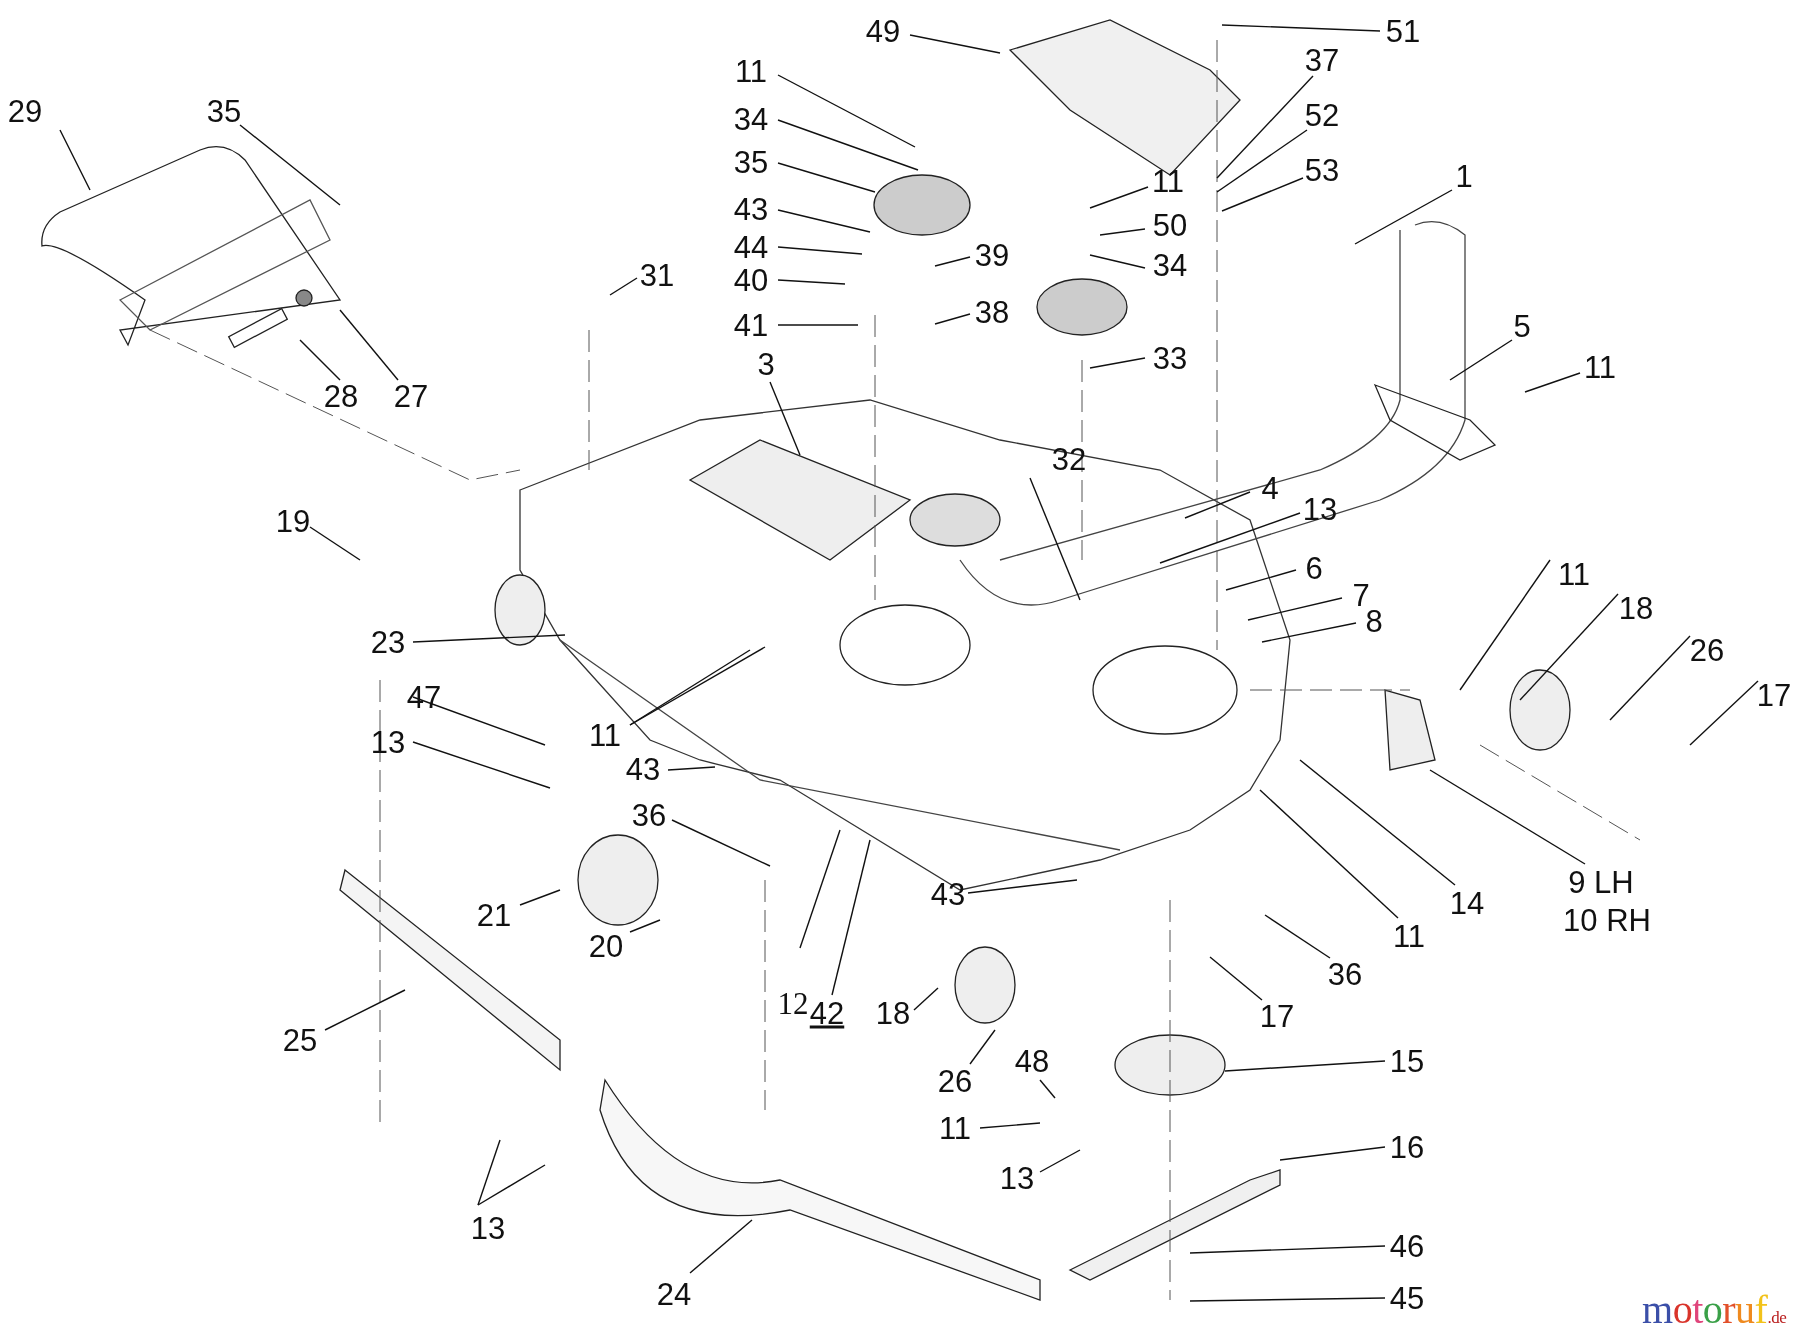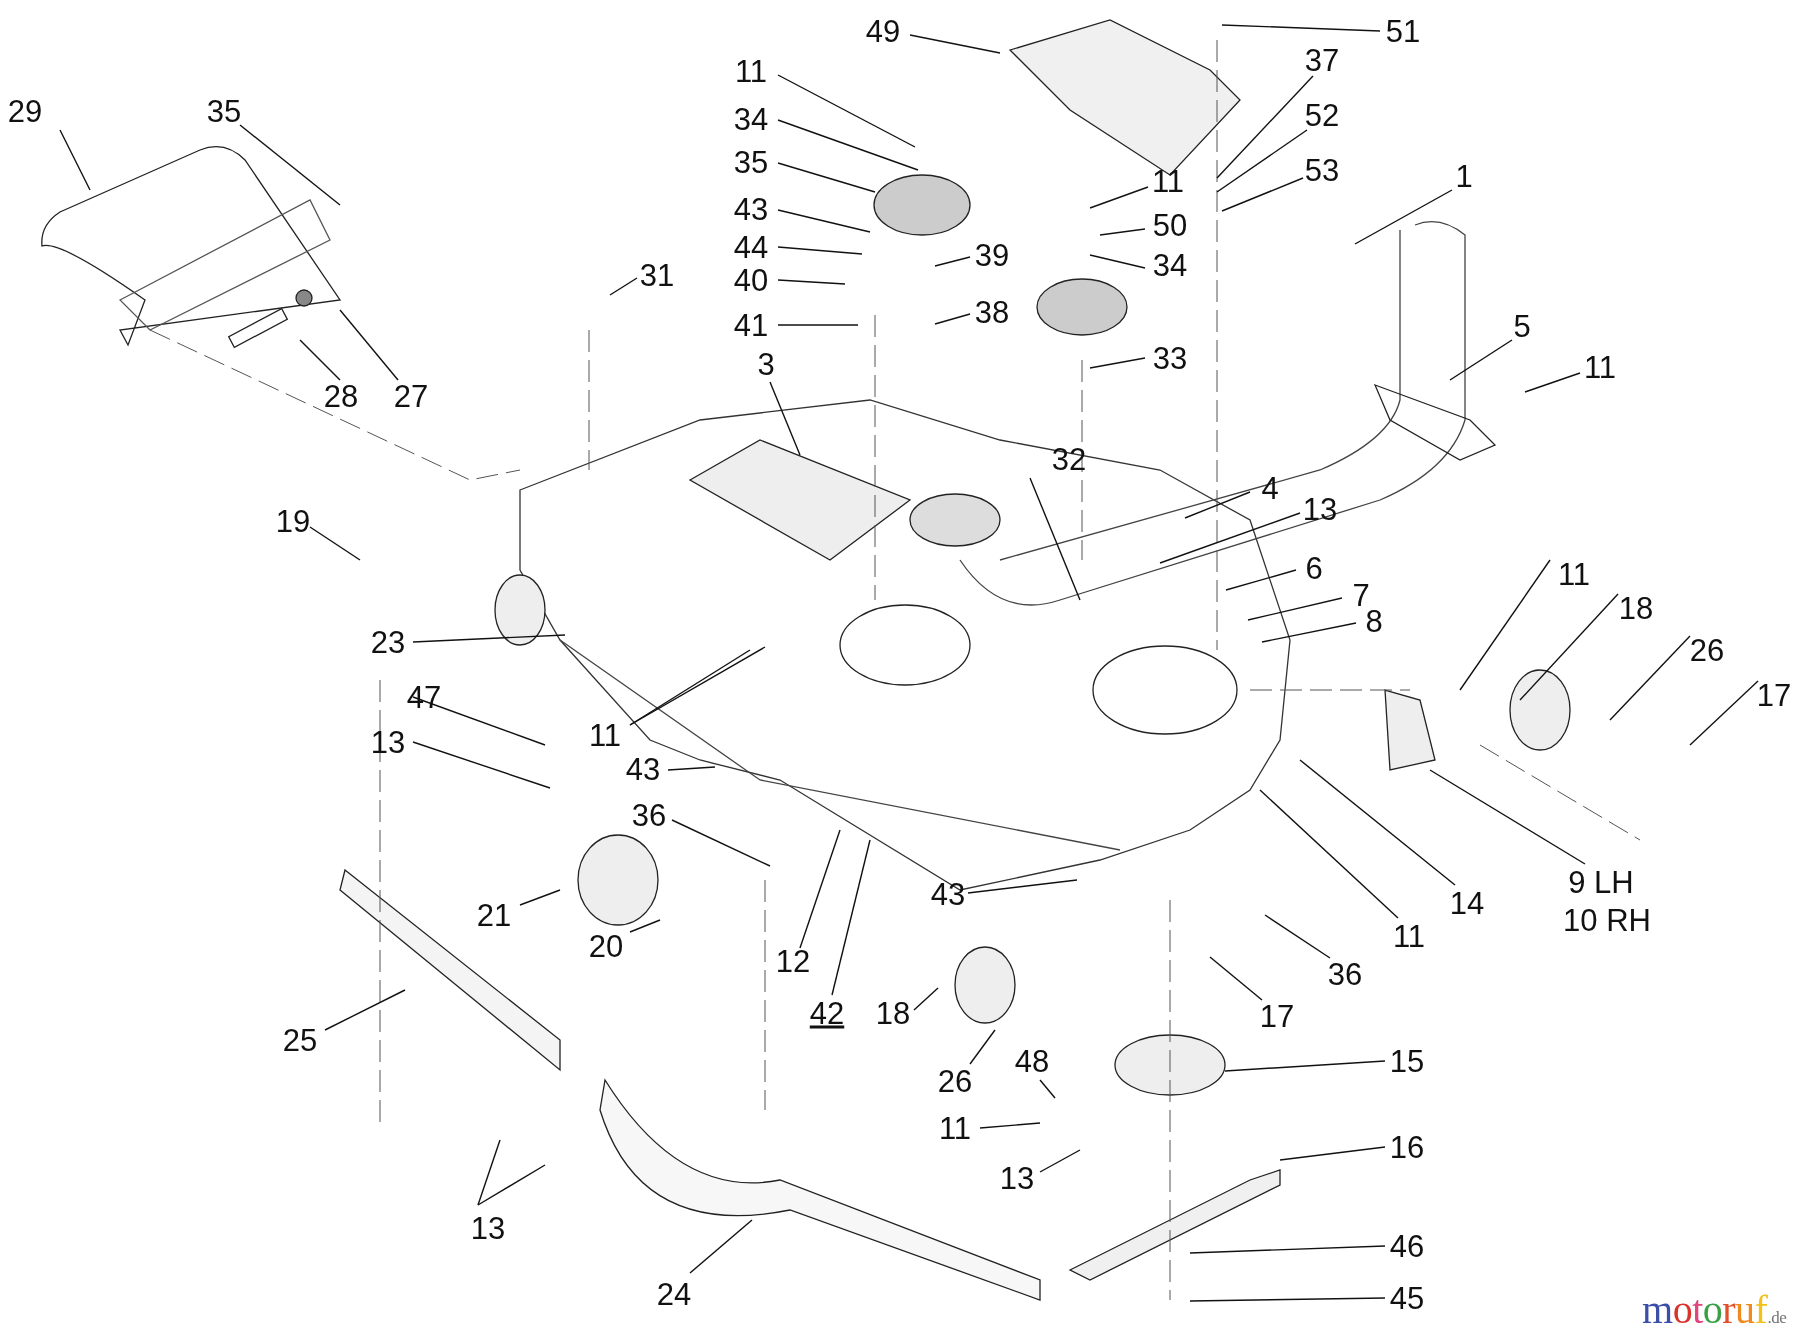--- a/index.html
+++ b/index.html
@@ -1,21 +1,21 @@
 <!DOCTYPE html>
 <html><head>
 <meta charset="utf-8">
 <style>
   html, body { margin:0; padding:0; background:#ffffff; }
   body { width:1800px; height:1332px; position:relative; overflow:hidden; font-family:"Liberation Sans", sans-serif; }
   #canvas { position:absolute; left:0; top:0; width:1800px; height:1332px; }
   .lbl { position:absolute; font-family:"Liberation Sans", sans-serif; font-size:31px; color:#111; line-height:1; white-space:nowrap; transform:translate(-50%,-50%); }
   .wm { position:absolute; left:1642px; top:1286px; font-family:"Liberation Serif", serif; font-size:40px; letter-spacing:-0.5px; }
   .wm span { display:inline-block; }
-  .wm .de { font-size:17px; color:#737373; }
+  .wm .de { font-size:17px; color:#b91c1c; }
 </style>
 </head>
 <body>
 
 <svg id="canvas" viewBox="0 0 1800 1332" xmlns="http://www.w3.org/2000/svg">
   <g fill="none" stroke="#222" stroke-width="1.3">
 
     <path d="M42 246 Q40 225 60 212 L200 150 Q225 140 245 160 L340 300 L120 330 L128 345 L145 300 Q60 240 42 246 Z"></path>
     <path d="M120 300 L310 200 L330 240 L150 330 Z" stroke="#555"></path>
     <rect x="228" y="322" width="60" height="12" transform="rotate(-28 258 328)"></rect>
@@ -185,21 +185,21 @@
     <div class="lbl" style="left: 1636px; top: 608px;">18</div>
     <div class="lbl" style="left: 1707px; top: 650px;">26</div>
     <div class="lbl" style="left: 1774px; top: 695px;">17</div>
     <div class="lbl" style="left: 1601px; top: 882px;">9 LH</div>
     <div class="lbl" style="left: 1607px; top: 920px;">10 RH</div>
     <div class="lbl" style="left: 1467px; top: 903px;">14</div>
     <div class="lbl" style="left: 1409px; top: 936px;">11</div>
     <div class="lbl" style="left: 1345px; top: 974px;">36</div>
     <div class="lbl" style="left: 494px; top: 915px;">21</div>
     <div class="lbl" style="left: 606px; top: 946px;">20</div>
-    <div class="lbl" style="left: 793px; top: 961px;">12</div>
+    <div class="lbl" style="left: 793px; top: 1003px; font-family: Liberation Serif, serif;">12</div>
     <div class="lbl" style="left: 827px; top: 1013px; text-decoration: underline;">42</div>
     <div class="lbl" style="left: 948px; top: 894px;">43</div>
     <div class="lbl" style="left: 1277px; top: 1016px;">17</div>
     <div class="lbl" style="left: 893px; top: 1013px;">18</div>
     <div class="lbl" style="left: 955px; top: 1081px;">26</div>
     <div class="lbl" style="left: 1032px; top: 1061px;">48</div>
     <div class="lbl" style="left: 955px; top: 1128px;">11</div>
     <div class="lbl" style="left: 300px; top: 1040px;">25</div>
     <div class="lbl" style="left: 1407px; top: 1061px; text-align: right;">15</div>
     <div class="lbl" style="left: 1407px; top: 1147px;">16</div>

